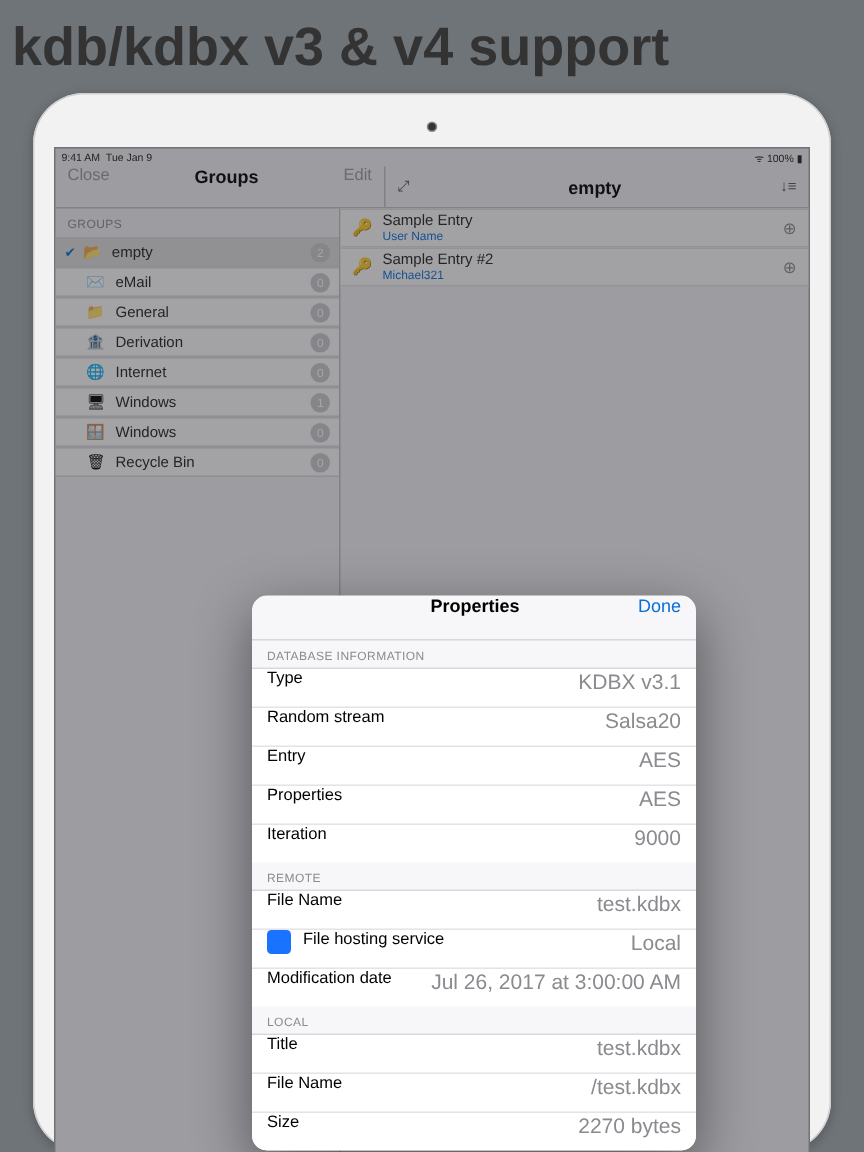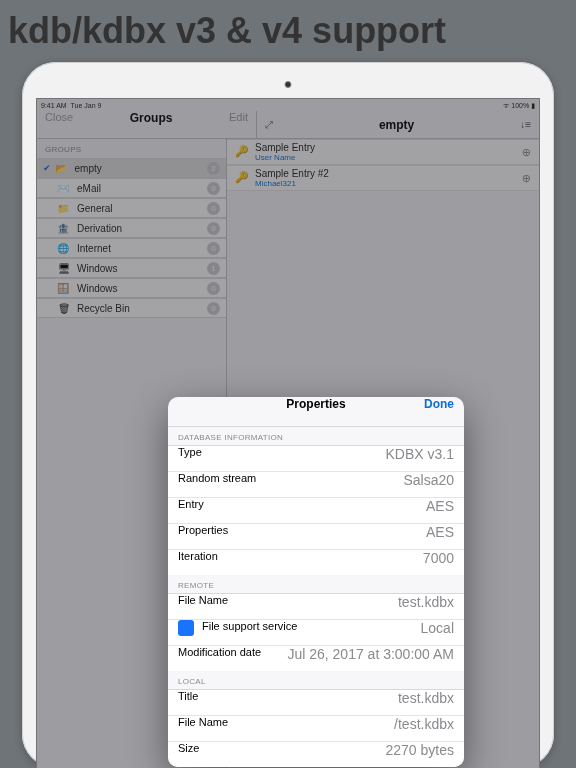--- a/index.html
+++ b/index.html
@@ -28,21 +28,21 @@
   .grow.sel{background:#dcdcdf}
   .erow{height:26px;background:#fafafb;border-top:1px solid #e0e0e4;border-bottom:1px solid #e0e0e4;display:flex;align-items:center;padding:0 8px;font-size:10px}
   .erow .key{width:14px;height:14px;margin-right:6px;color:#e8b020;font-size:11px}
   .erow .tx .t{font-weight:400;color:#222;font-size:10px}
   .erow .tx .u{color:#0a6fd8;font-size:8px}
   .erow .end{margin-left:auto;color:#8a8a8f;font-size:11px}
   .dim-overlay{position:absolute;left:14px;top:36px;right:14px;bottom:0;background:rgba(40,40,45,.42)}
   .sheet{position:absolute;left:146px;top:335px;width:296px;background:#f7f7f9;border-radius:10px;box-shadow:0 12px 38px rgba(0,0,0,.45);overflow:hidden;font-size:11px}
   .sheet-h{height:30px;display:flex;border-bottom:1px solid #d8d8dc;padding:0 10px}
   .sheet-h .ttl{flex:1;text-align:center;font-weight:600;font-size:12px;margin-left:30px}
-  .sheet-h .done{color:#0a6fd8;font-weight:700;font-size:12px}
+  .sheet-h .done{color:#0a6fd8;font-weight:400;font-size:12px}
   .sec-h{font-size:8px;color:#8a8a8f;padding:6px 10px 3px;letter-spacing:.3px}
   .prow{height:26px;background:#fff;display:flex;align-items:flex-start;padding:0 10px;border-top:1px solid #e4e4e8}
   .prow:first-of-type{border-top:1px solid #d8d8dc}
   .prow .k{color:#000}
   .prow .v{margin-left:auto;color:#8a8a8f;font-size:14px}
   .prow.host .cube{width:16px;height:16px;background:#1a73ff;border-radius:3px;margin-right:8px}
 </style>
 </head>
 <body>
 
@@ -156,32 +156,32 @@
         <div class="prow">
           <span class="k">Entry</span>
           <span class="v">AES</span>
         </div>
         <div class="prow">
           <span class="k">Properties</span>
           <span class="v">AES</span>
         </div>
         <div class="prow">
           <span class="k">Iteration</span>
-          <span class="v">7000</span>
+          <span class="v">9000</span>
         </div>
       </div>
     <div class="sec-h">REMOTE</div>
     <div id="rows2">
         <div class="prow">
           <span class="k">File Name</span>
           <span class="v">test.kdbx</span>
         </div>
         <div class="prow host">
           <span class="cube"></span>
-          <span class="k">File support service</span>
+          <span class="k">File hosting service</span>
           <span class="v">Local</span>
         </div>
         <div class="prow">
           <span class="k">Modification date</span>
           <span class="v">Jul 26, 2017 at 3:00:00 AM</span>
         </div>
       </div>
     <div class="sec-h">LOCAL</div>
     <div id="rows3">
         <div class="prow">

